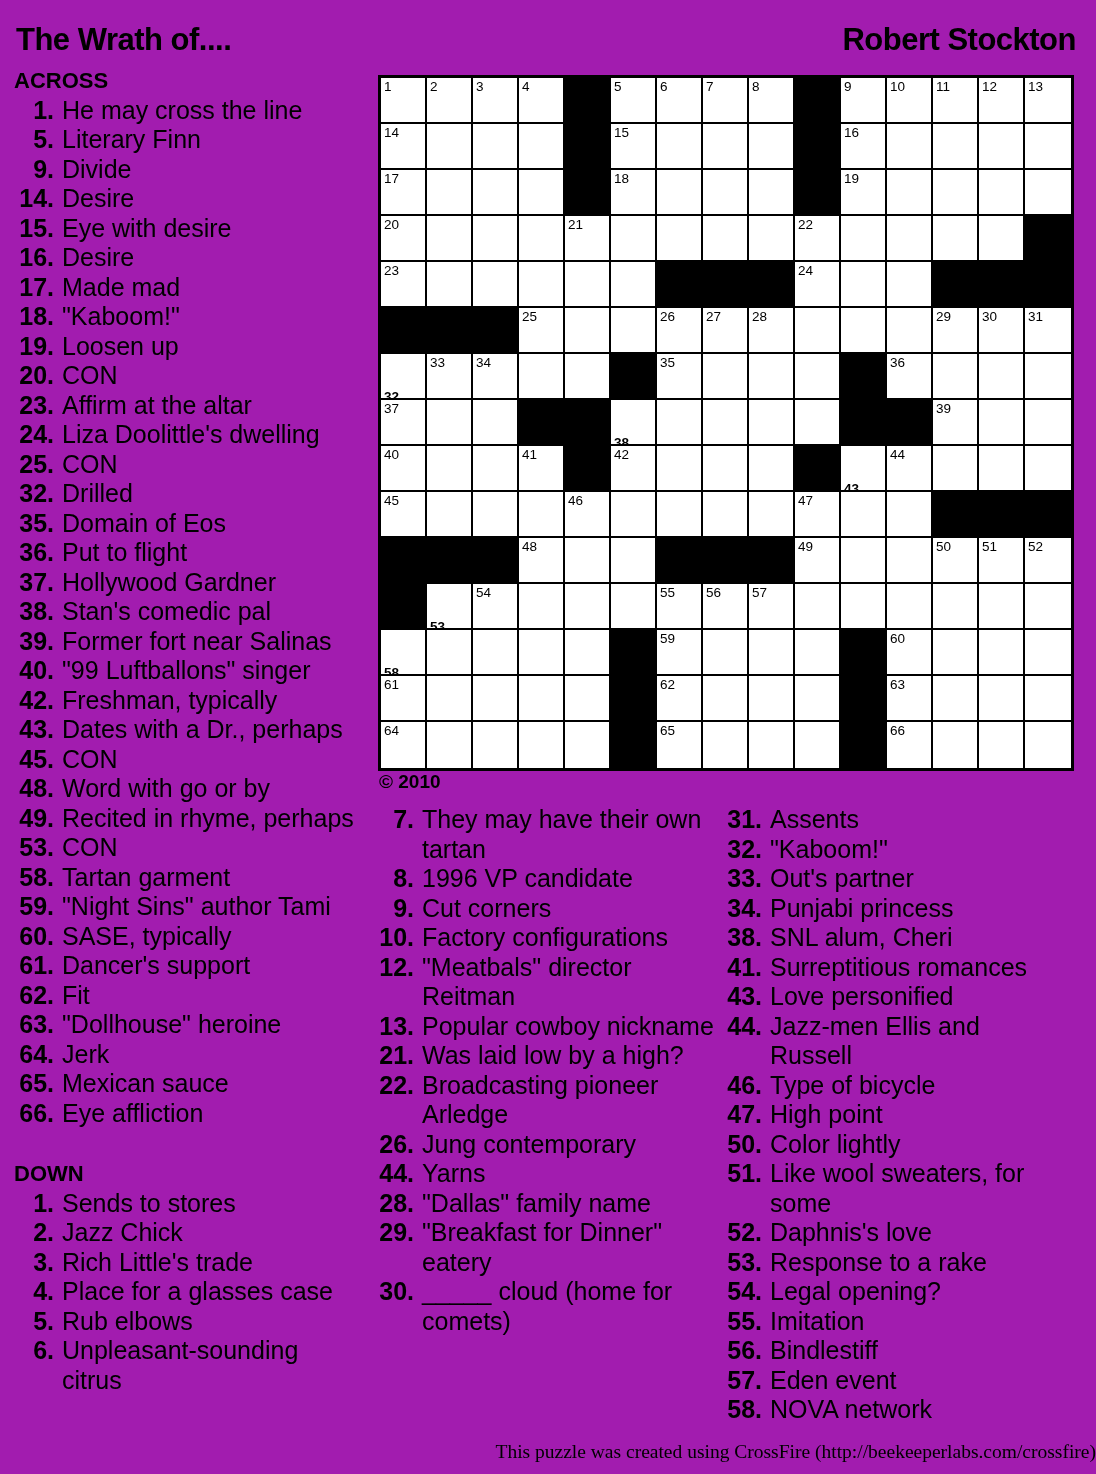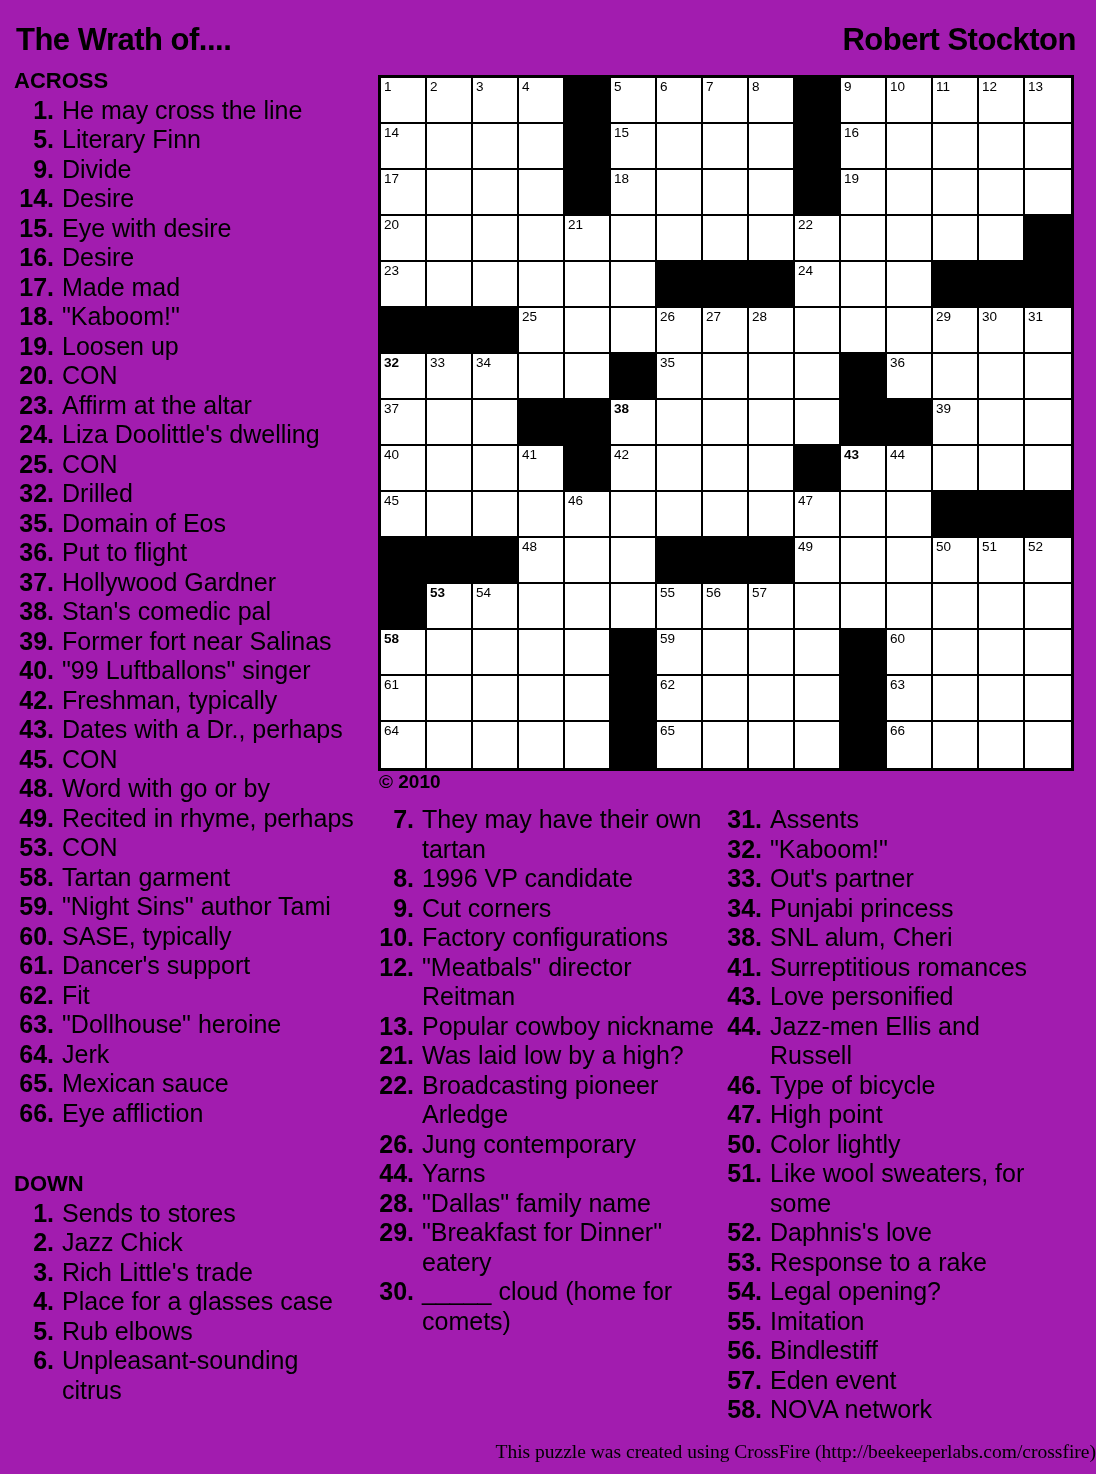--- a/index.html
+++ b/index.html
@@ -11,31 +11,31 @@
   .author{position:absolute;right:20px;top:22px;font-size:31px;font-weight:bold;letter-spacing:-0.5px;white-space:pre;}
 
   
   #grid{position:absolute;left:378px;top:75px;border:3px solid #000;
         display:grid;grid-template-columns:repeat(15,46px);grid-auto-rows:46px;background:#fff;}
   .cell{position:relative;box-sizing:border-box;border-right:2px solid #000;border-bottom:2px solid #000;background:#fff;}
   .cell:nth-child(15n){border-right:none;}
   .cell:nth-last-child(-n+15){border-bottom:none;}
   .cell.black{background:#000;}
   .cell .n{position:absolute;top:2px;left:3px;font-size:13.5px;line-height:1;font-weight:normal;}
-  .cell .n.nb{font-weight:bold;}
+  .cell .n.nb{font-weight:bold;margin-top:34px;}
 
   .copyright{position:absolute;left:379px;top:771px;font-size:19px;font-weight:bold;}
 
   
   .col{position:absolute;font-size:25px;line-height:29.5px;}
   #col-left{left:14px;top:66px;width:360px;}
   #col-mid{left:374px;top:805px;width:346px;}
   #col-right{left:722px;top:805px;width:374px;}
   .section-header{font-weight:bold;font-size:22px;line-height:29.5px;letter-spacing:0px;}
-  #down-header{margin-top:41px;}
+  #down-header{margin-top:31px;}
   .clue{display:flex;align-items:flex-start;}
   .cn{flex:none;width:40px;text-align:right;font-weight:bold;}
   .ct{margin-left:8px;white-space:pre;}
 
   
   .footer{position:absolute;left:0;top:1440px;width:100%;text-align:right;
           font-family:"Liberation Serif",serif;font-size:19.5px;line-height:24px;}
 </style>
 </head>
 <body>

